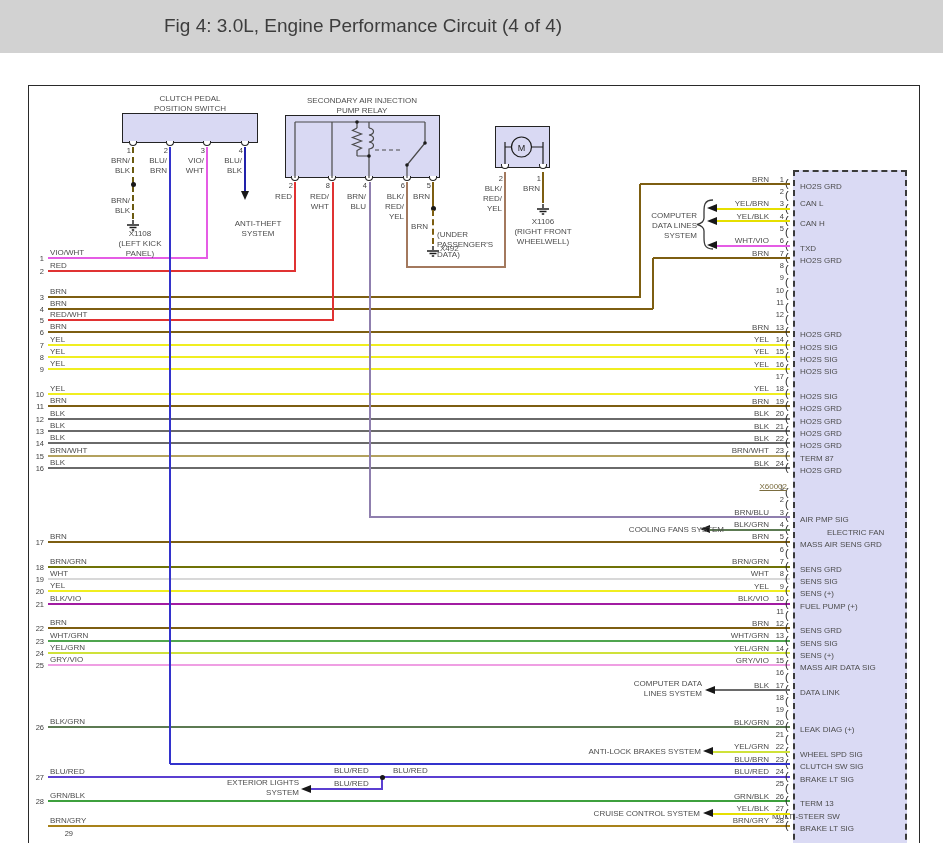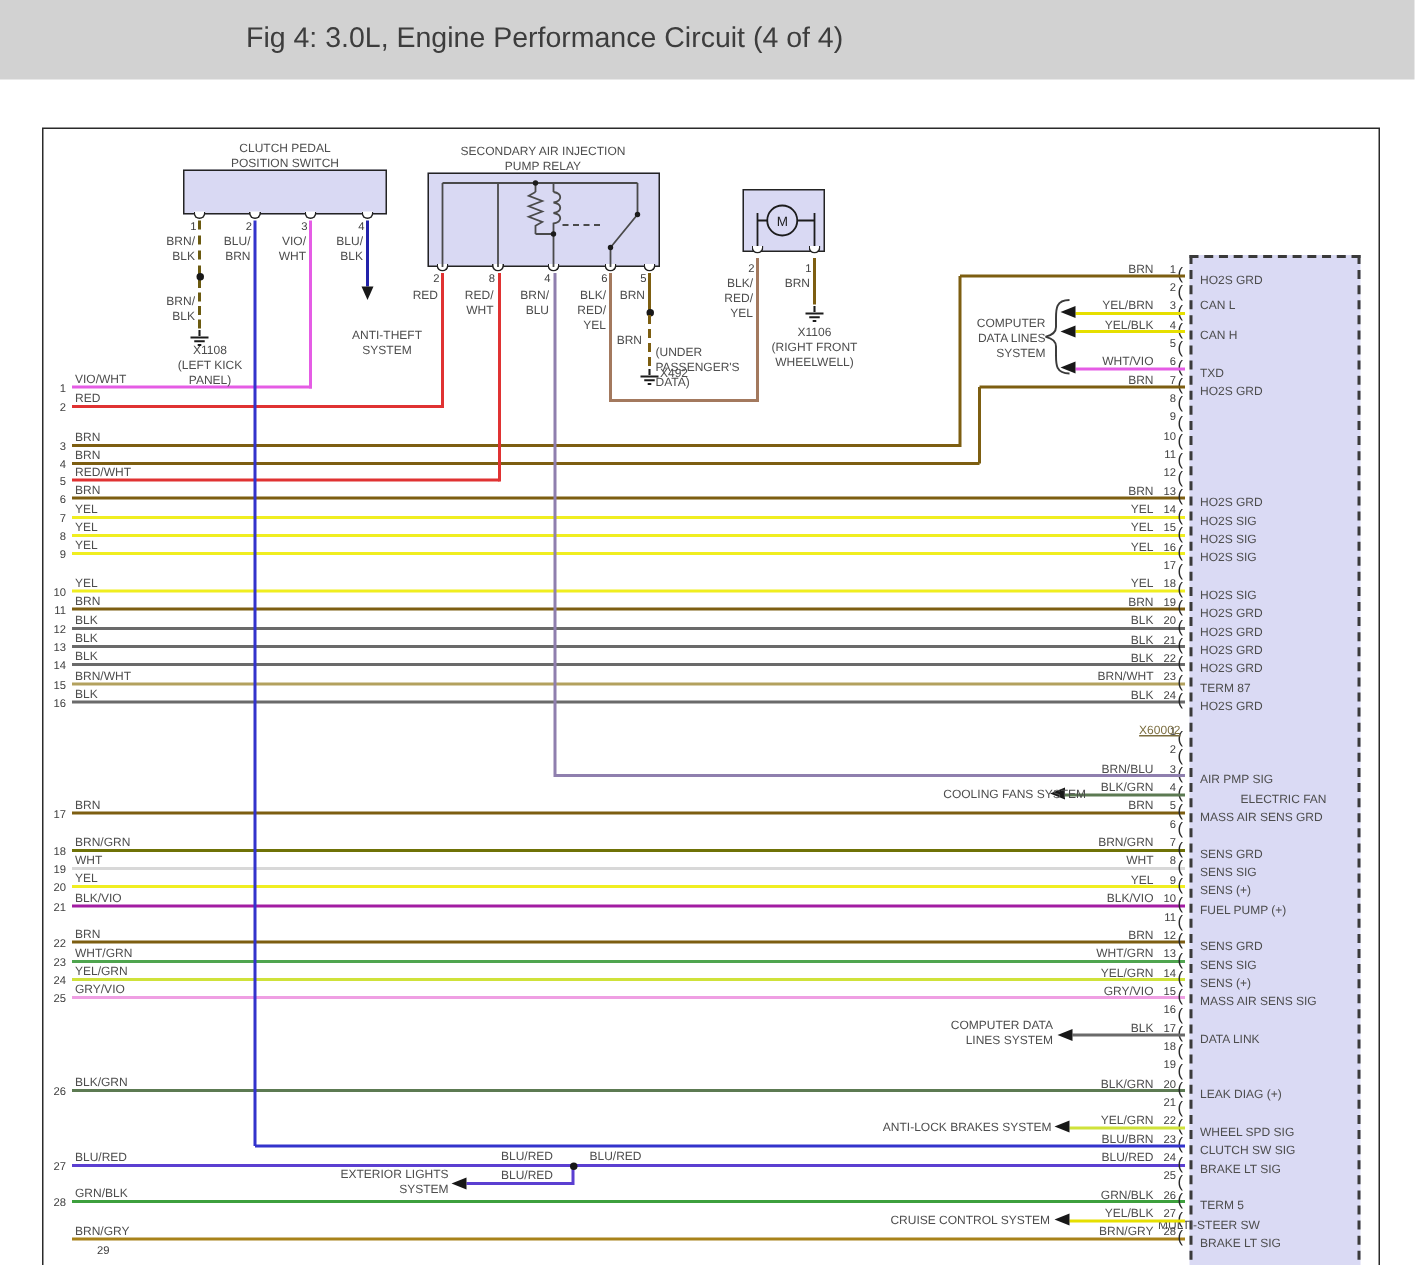--- a/index.html
+++ b/index.html
@@ -245,21 +245,21 @@
     <div class="t tr num" style="left: 762px; top: 631.2px; width: 22px;">13</div>
     <div class="t tr" style="left: 669px; top: 631.2px; width: 100px;">WHT/GRN</div>
     <div class="t " style="left: 800px; top: 638.7px;">SENS SIG</div>
     <div class="t paren" style="left: 785px; top: 646.05px;">(</div>
     <div class="t tr num" style="left: 762px; top: 643.55px; width: 22px;">14</div>
     <div class="t tr" style="left: 669px; top: 643.55px; width: 100px;">YEL/GRN</div>
     <div class="t " style="left: 800px; top: 651.05px;">SENS (+)</div>
     <div class="t paren" style="left: 785px; top: 658.4px;">(</div>
     <div class="t tr num" style="left: 762px; top: 655.9px; width: 22px;">15</div>
     <div class="t tr" style="left: 669px; top: 655.9px; width: 100px;">GRY/VIO</div>
-    <div class="t " style="left: 800px; top: 663.4px;">MASS AIR SENS SIG</div>
+    <div class="t " style="left: 800px; top: 663.4px;">MASS AIR DATA SIG</div>
     <div class="t paren" style="left: 785px; top: 670.75px;">(</div>
     <div class="t tr num" style="left: 762px; top: 668.25px; width: 22px;">16</div>
     <div class="t paren" style="left: 785px; top: 683.1px;">(</div>
     <div class="t tr num" style="left: 762px; top: 680.6px; width: 22px;">17</div>
     <div class="t tr" style="left: 669px; top: 680.6px; width: 100px;">BLK</div>
     <div class="t " style="left: 800px; top: 688.1px;">DATA LINK</div>
     <div class="t paren" style="left: 785px; top: 695.45px;">(</div>
     <div class="t tr num" style="left: 762px; top: 692.95px; width: 22px;">18</div>
     <div class="t paren" style="left: 785px; top: 707.8px;">(</div>
     <div class="t tr num" style="left: 762px; top: 705.3px; width: 22px;">19</div>
@@ -279,21 +279,21 @@
     <div class="t " style="left: 800px; top: 762.2px;">CLUTCH SW SIG</div>
     <div class="t paren" style="left: 785px; top: 769.55px;">(</div>
     <div class="t tr num" style="left: 762px; top: 767.05px; width: 22px;">24</div>
     <div class="t tr" style="left: 669px; top: 767.05px; width: 100px;">BLU/RED</div>
     <div class="t " style="left: 800px; top: 774.55px;">BRAKE LT SIG</div>
     <div class="t paren" style="left: 785px; top: 781.9px;">(</div>
     <div class="t tr num" style="left: 762px; top: 779.4px; width: 22px;">25</div>
     <div class="t paren" style="left: 785px; top: 794.25px;">(</div>
     <div class="t tr num" style="left: 762px; top: 791.75px; width: 22px;">26</div>
     <div class="t tr" style="left: 669px; top: 791.75px; width: 100px;">GRN/BLK</div>
-    <div class="t " style="left: 800px; top: 799.25px;">TERM 5</div>
+    <div class="t " style="left: 800px; top: 799.25px;">TERM 13</div>
     <div class="t paren" style="left: 785px; top: 806.6px;">(</div>
     <div class="t tr num" style="left: 762px; top: 804.1px; width: 22px;">27</div>
     <div class="t tr" style="left: 669px; top: 804.1px; width: 100px;">YEL/BLK</div>
     <div class="t " style="left: 772px; top: 811.6px;">MULTI-STEER SW</div>
     <div class="t paren" style="left: 785px; top: 818.95px;">(</div>
     <div class="t tr num" style="left: 762px; top: 816.45px; width: 22px;">28</div>
     <div class="t tr" style="left: 669px; top: 816.45px; width: 100px;">BRN/GRY</div>
     <div class="t " style="left: 800px; top: 823.95px;">BRAKE LT SIG</div>
     <div class="t tr ulink" style="left: 687px; top: 470px; width: 100px;">X60002</div>
     <div class="box" style="left: 122px; top: 113px; width: 136px; height: 30px;"></div>

